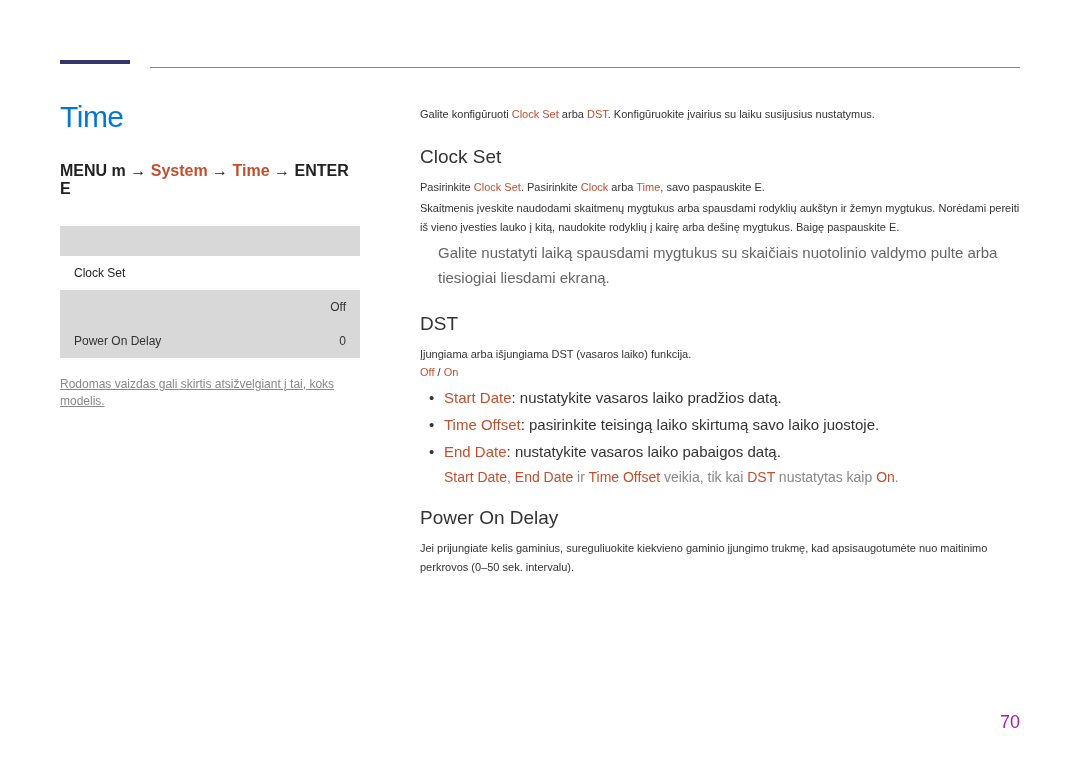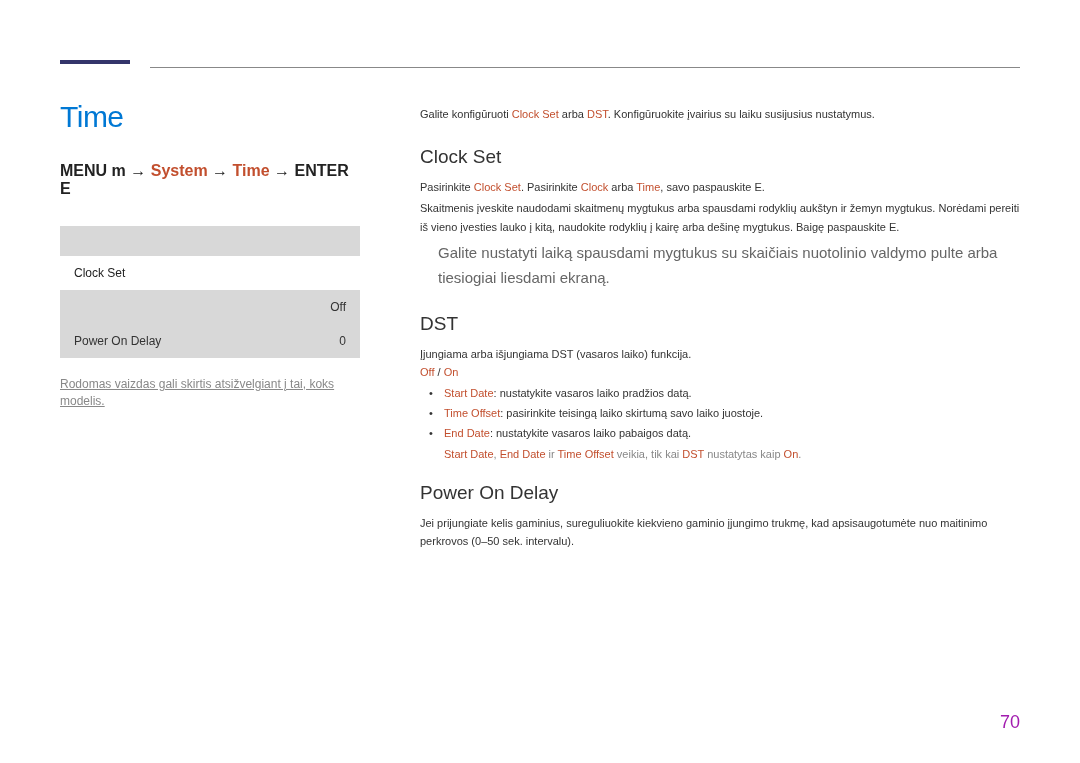--- a/index.html
+++ b/index.html
@@ -128,34 +128,34 @@
     }
     .offon .sep { color: #333; }
     ul.bullet-list {
       list-style: none;
       padding-left: 14px;
       margin-top: 4px;
       margin-bottom: 4px;
     }
     ul.bullet-list li {
       position: relative;
-      font-size: 11px;
+      font-size: 15px;
       color: #333;
       line-height: 1.8;
       padding-left: 10px;
     }
     ul.bullet-list li::before {
       content: "•";
       position: absolute;
       left: -5px;
       color: #333;
     }
     ul.bullet-list li .hl { color: #c24f2e; }
     .footer-note {
-      font-size: 11px;
+      font-size: 14px;
       color: #888;
       padding-left: 24px;
       margin-top: 2px;
     }
     .footer-note .hl { color: #c24f2e; }
     .page-number {
       position: absolute;
       bottom: 30px;
       right: 60px;
       font-size: 18px;

